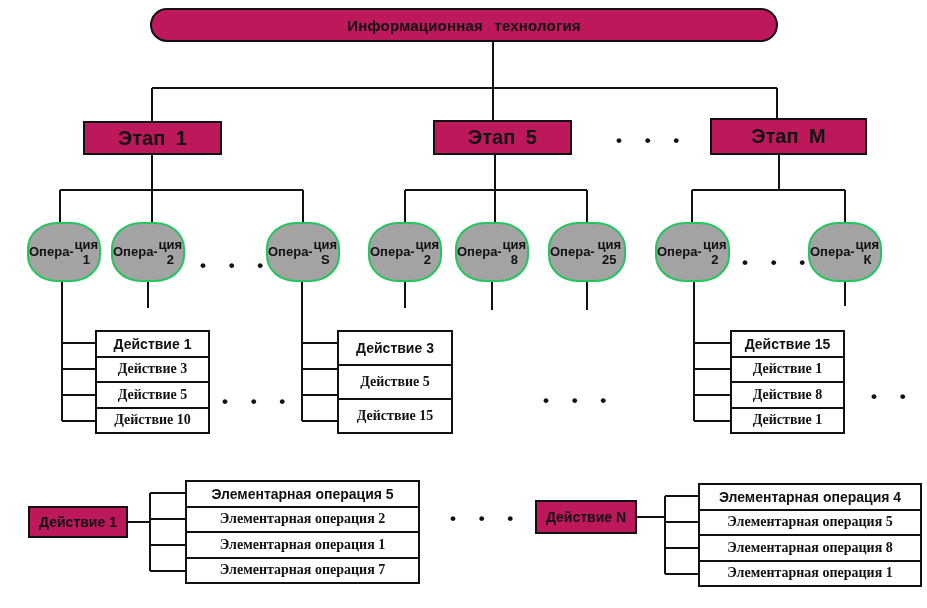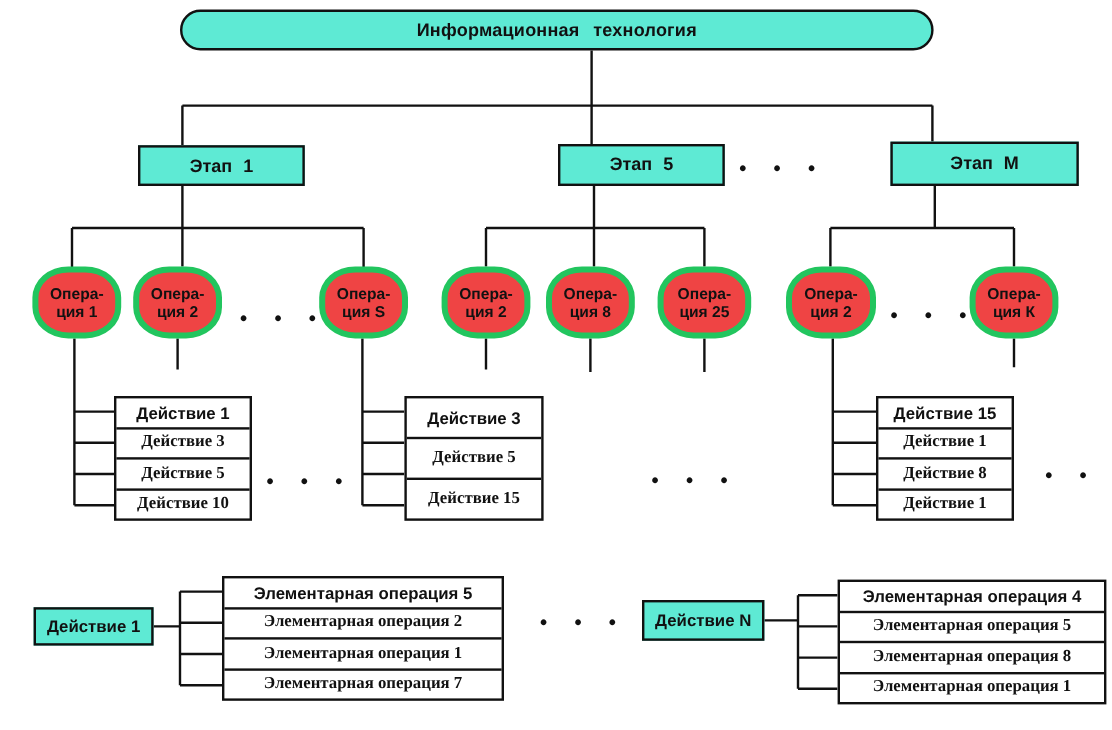--- a/index.html
+++ b/index.html
@@ -2,30 +2,30 @@
 <html><head>
 <meta charset="utf-8">
 <style>
   html,body{margin:0;padding:0;background:#ffffff;}
   .canvas{
     position:relative;width:927px;height:608px;background:#ffffff;
     font-family:"Liberation Sans",sans-serif;color:#111;overflow:hidden;
   }
   .lines{position:absolute;left:0;top:0;}
   .node{
-    position:absolute;box-sizing:border-box;border:2px solid #111;background:#5eead4;
+    position:absolute;box-sizing:border-box;border:2px solid #111;background:#be185d;
     display:flex;align-items:center;justify-content:center;
     font-weight:bold;text-align:right;
   }
   .rootbox{font-size:15px;word-spacing:7px;letter-spacing:.2px;}
-  .stagebox{font-size:15px;word-spacing:5px;margin-left:32px;}
+  .stagebox{font-size:20px;word-spacing:5px;}
   .opellipse{
-    position:absolute;box-sizing:border-box;border:5px solid #22c55e;background:#ef4444;
+    position:absolute;box-sizing:border-box;border:2px solid #22c55e;background:#a3a3a3;
     border-radius:30px / 26px;
-    display:flex;flex-direction:column;align-items:center;justify-content:center;
+    display:flex;flex-direction:row;align-items:center;justify-content:center;
     font-weight:bold;font-size:13px;line-height:1.18;text-align:center;
   }
   .listbox{
     position:absolute;box-sizing:border-box;border:2px solid #111;background:#fff;
     display:flex;flex-direction:column;
   }
   .listrow{
     flex:1;display:flex;align-items:center;justify-content:center;
     font-weight:bold;font-size:14px;white-space:nowrap;
   }

